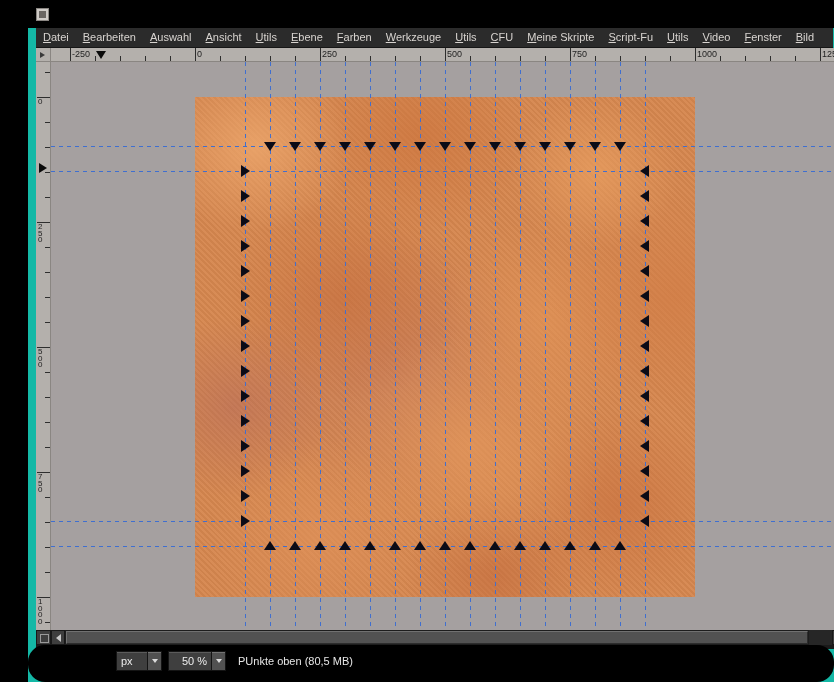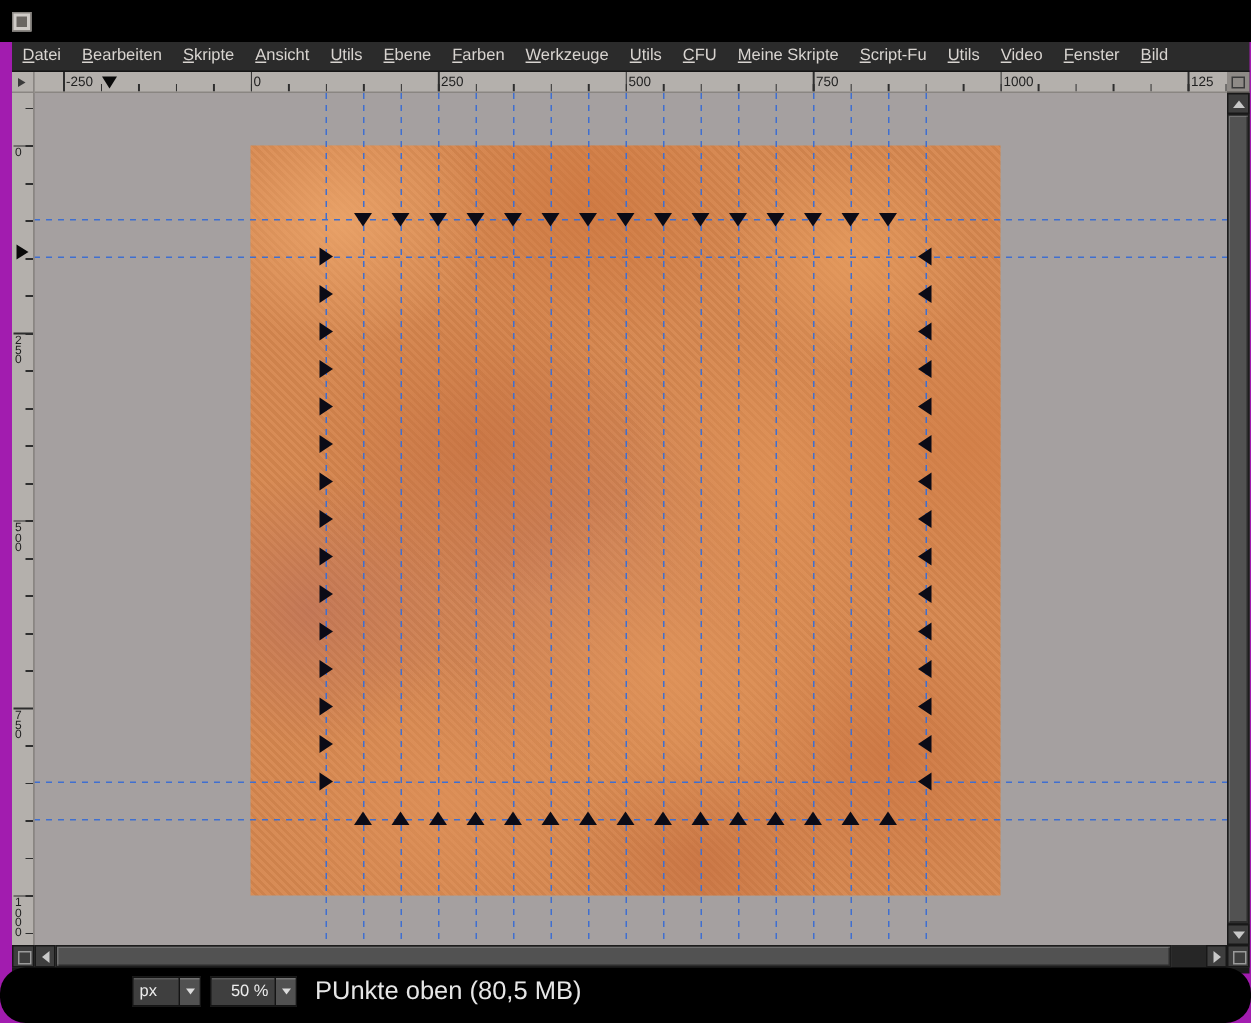--- a/index.html
+++ b/index.html
@@ -9,21 +9,21 @@
     --ruler-bg:#b4b0ac;
     --tick:#2e2e2e;
     --canvas-bg:#a5a0a0;
   }
   *{box-sizing:border-box;}
   html,body{margin:0;padding:0;}
   body{
     width:834px;height:682px;background:#000;position:relative;overflow:hidden;
     font-family:"Liberation Sans","DejaVu Sans",sans-serif;
   }
-  .window{position:absolute;inset:0;background:#a21caf;}
+  .window{position:absolute;inset:0;background:#14b8a6;margin-left:28px;}
 
   
   .titlebar{position:absolute;left:0;top:0;width:100%;height:28px;background:#000;}
   .window-icon{position:absolute;left:8px;top:8px;width:13px;height:13px;background:#cfcbc7;border:1px solid #8a8682;}
   .window-icon::after{content:"";position:absolute;left:2px;top:2px;width:7px;height:7px;background:#6a6662;}
 
   
   .menubar{
     position:absolute;left:8px;right:1px;top:28px;height:20px;background:#2b2b2b;
     display:flex;align-items:center;white-space:nowrap;overflow:hidden;
@@ -128,35 +128,35 @@
   .statusbar{position:absolute;left:0;top:645px;width:100%;height:37px;background:#000;border-radius:17px;}
   .status-row{position:absolute;left:88px;top:6px;height:20px;display:flex;align-items:center;gap:6px;}
   .combo{display:flex;height:20px;background:#3f3f3f;border:1px solid #141414;
     box-shadow:inset 0 1px 0 rgba(255,255,255,.15);align-items:stretch;}
   .combo .combo-text{font-size:11px;color:#ececec;display:flex;align-items:center;padding:0 4px;}
   .combo.unit .combo-text{width:30px;}
   .combo.zoom .combo-text{width:42px;justify-content:flex-end;}
   .combo-btn{width:14px;background:#515151;border-left:1px solid #141414;display:flex;align-items:center;justify-content:center;
     box-shadow:inset 0 1px 0 rgba(255,255,255,.2);}
   .caret{width:0;height:0;border-left:3px solid transparent;border-right:3px solid transparent;border-top:4px solid #dcdcdc;}
-  .status-msg{font-size:17px;color:#e6e6e6;padding-left:6px;white-space:nowrap;}
+  .status-msg{font-size:11px;color:#e6e6e6;padding-left:6px;white-space:nowrap;}
 </style>
 </head>
 <body>
 
 <div class="window">
 
   <div class="titlebar">
     <div class="window-icon"></div>
   </div>
 
   <div class="menubar">
       <span class="menu-item">Datei</span>
       <span class="menu-item">Bearbeiten</span>
-      <span class="menu-item">Skripte</span>
+      <span class="menu-item">Auswahl</span>
       <span class="menu-item">Ansicht</span>
       <span class="menu-item">Utils</span>
       <span class="menu-item">Ebene</span>
       <span class="menu-item">Farben</span>
       <span class="menu-item">Werkzeuge</span>
       <span class="menu-item">Utils</span>
       <span class="menu-item">CFU</span>
       <span class="menu-item">Meine Skripte</span>
       <span class="menu-item">Script-Fu</span>
       <span class="menu-item">Utils</span>

